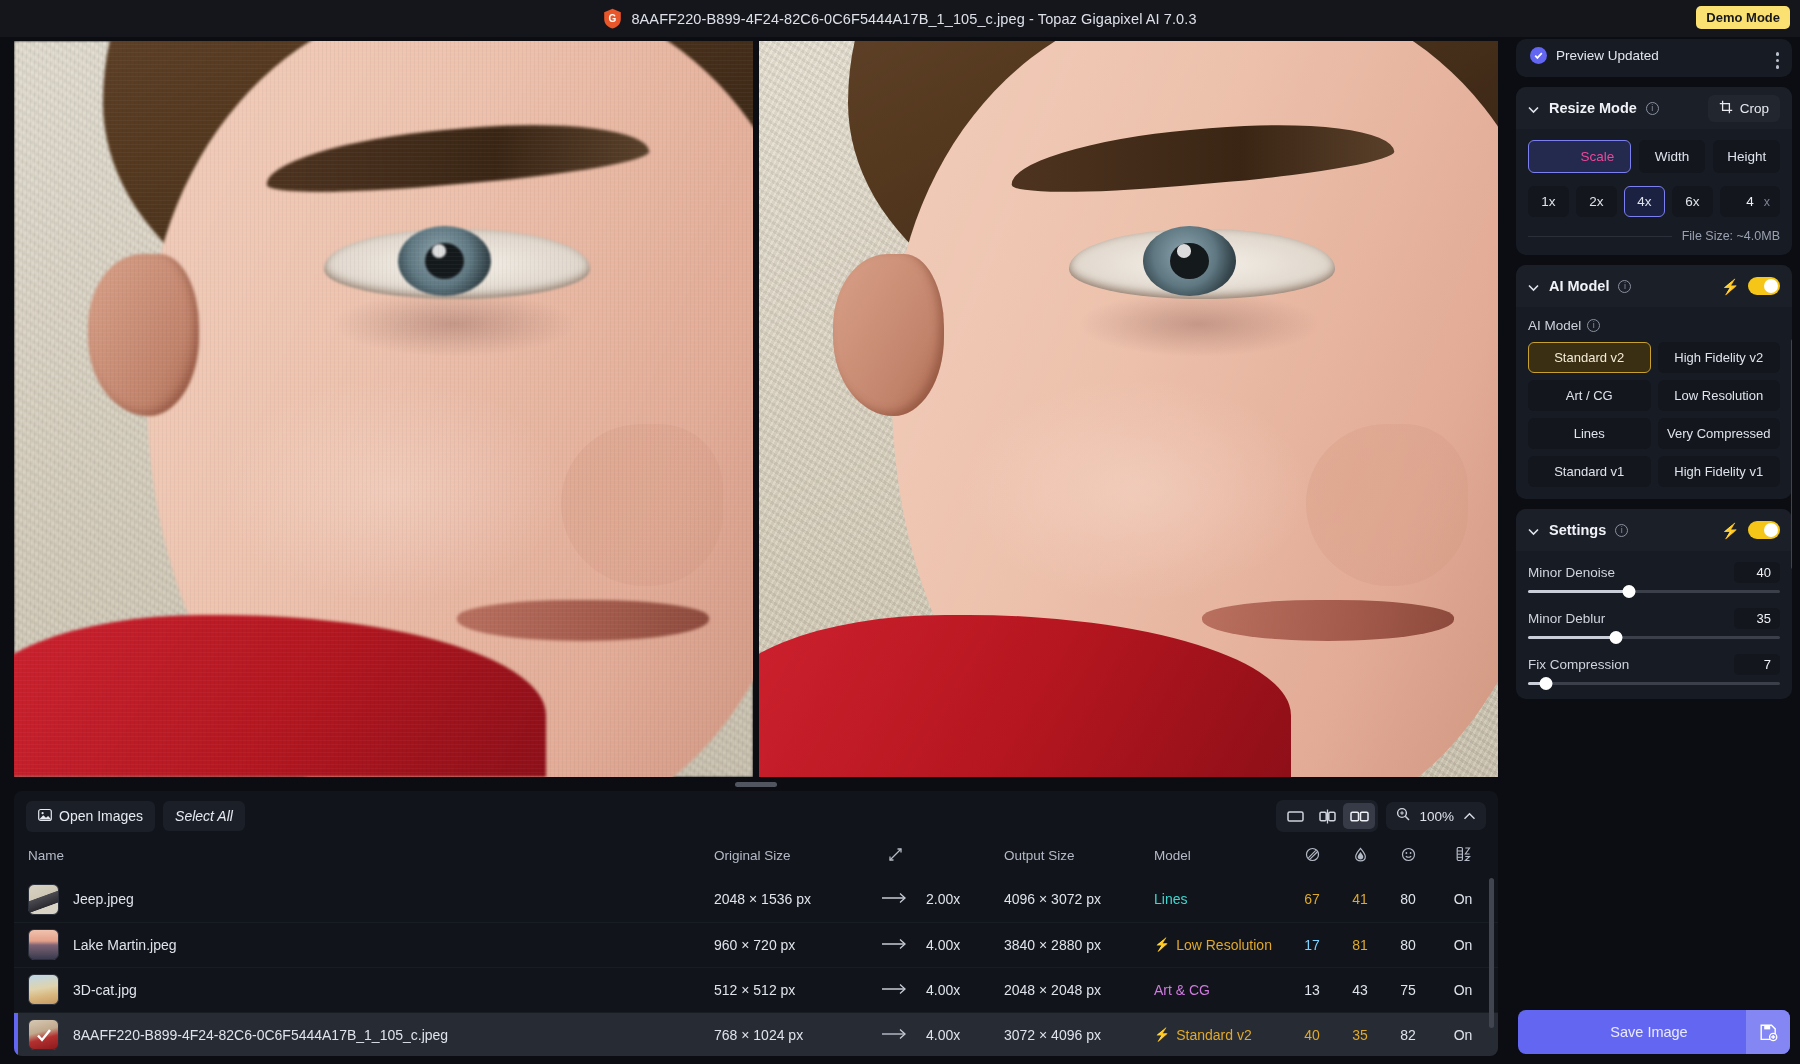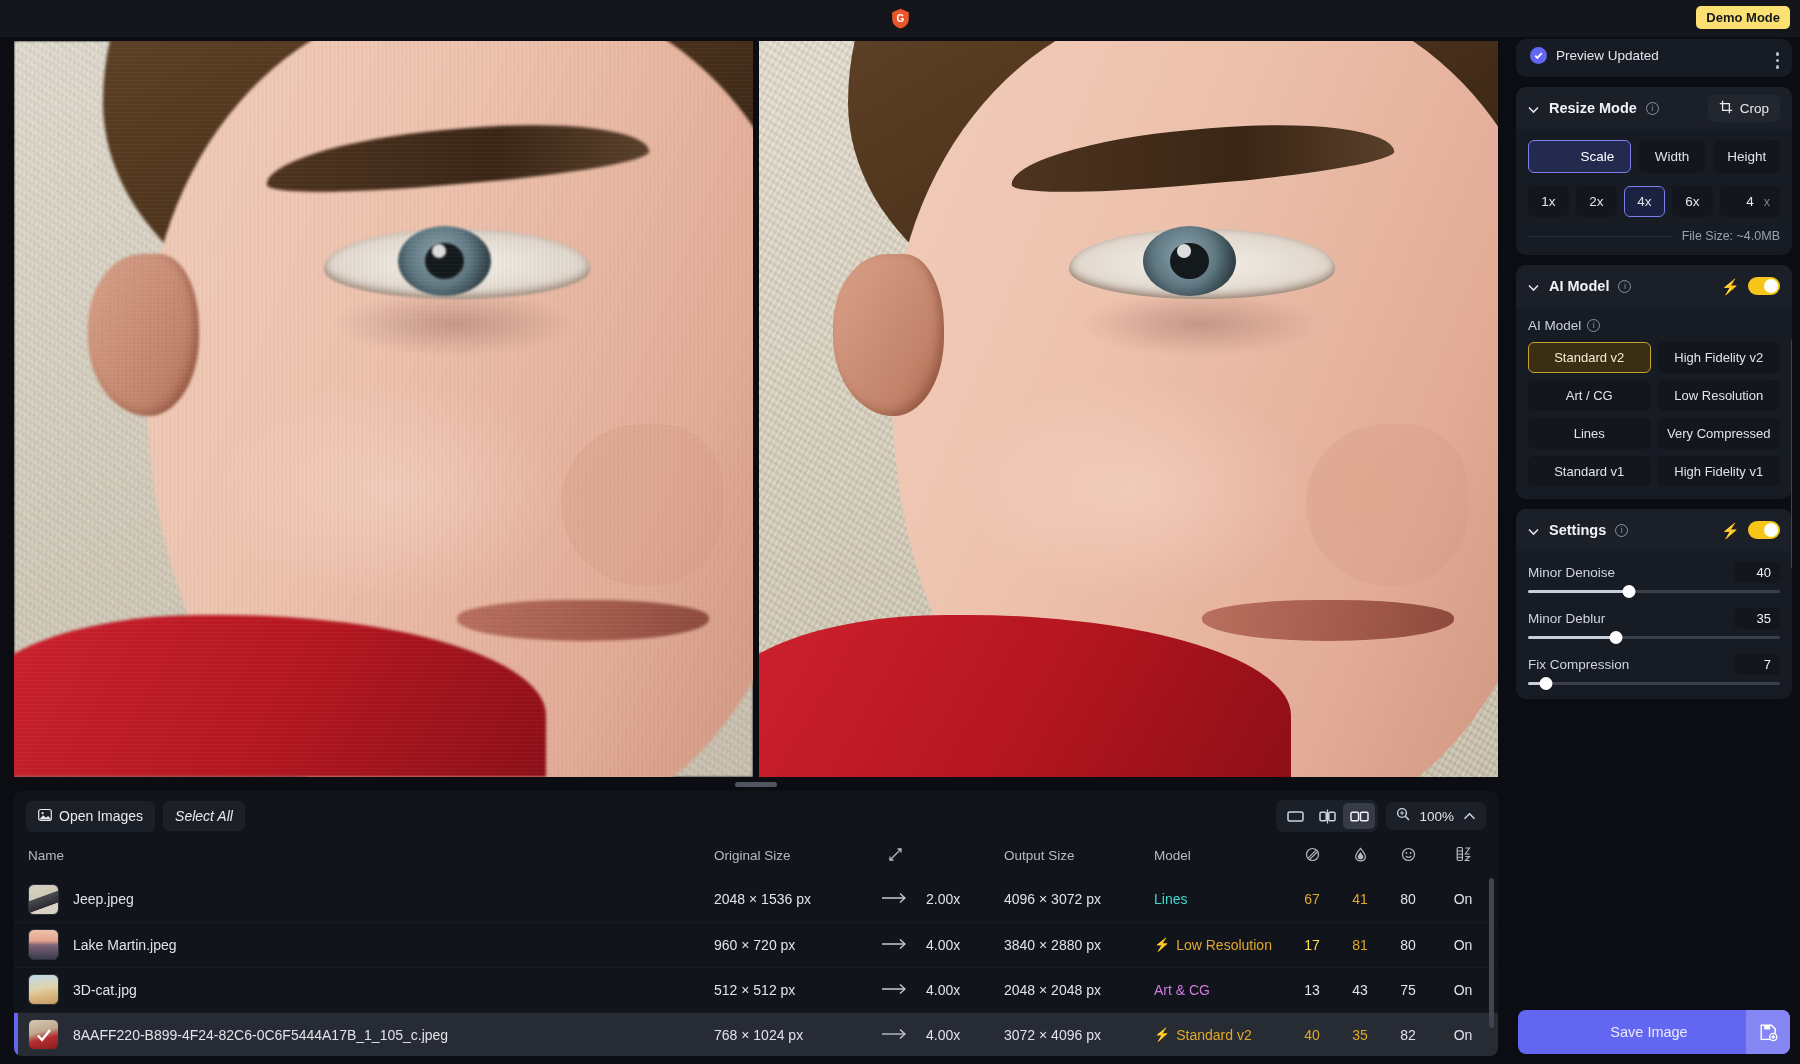--- a/index.html
+++ b/index.html
@@ -251,21 +251,21 @@
     display: flex; align-items: center; gap: 7px; font-size: 13.5px; color: #e8eaf0; cursor: pointer;
   }
   .sec-body { padding: 11px 12px 12px 12px; }
 
   .seg3 { display: flex; gap: 8px; }
   .seg3 div {
     flex: 1; height: 33px; border-radius: 6px; background: #13161d;
     display: flex; align-items: center; justify-content: center;
     font-size: 13.5px; color: #dfe3ec; cursor: pointer; border: 1px solid transparent;
   }
-  .seg3 div.active { background: #232a4d; border: 1px solid #7c7ff0; color: #ffffff; padding-left: 36px; }
+  .seg3 div.active { background: #232a4d; border: 1px solid #7c7ff0; color: #ec4899; padding-left: 36px; }
 
   .scalerow { display: flex; gap: 7px; margin-top: 13px; }
   .scalerow .sbtn {
     width: 41px; height: 31px; border-radius: 6px; background: #13161d;
     display: flex; align-items: center; justify-content: center;
     font-size: 13.5px; color: #dfe3ec; cursor: pointer; border: 1px solid transparent;
   }
   .scalerow .sbtn.active { background: #1b2140; border: 1px solid #7c7ff0; }
   .scale-input {
     flex: 1; height: 31px; border-radius: 6px; background: #13161d;
@@ -319,20 +319,21 @@
 <div class="app">
 
   <div class="titlebar">
     <div class="title-wrap">
       <span class="g-logo">
         <svg width="19" height="21" viewBox="0 0 19 21">
           <path d="M9.5 0.8 L17.8 4.2 V11 C17.8 16 14 19.4 9.5 20.4 C5 19.4 1.2 16 1.2 11 V4.2 Z" fill="#e8562a"></path>
           <text x="9.5" y="14" font-size="10" font-family="Liberation Sans, sans-serif" font-weight="bold" fill="#ffffff" text-anchor="middle">G</text>
         </svg>
       </span>
+      <span class="title-text">8AAFF220-B899-4F24-82C6-0C6F5444A17B_1_105_c.jpeg - Topaz Gigapixel AI 7.0.3</span>
     </div>
     <div class="demo-badge">Demo Mode</div>
   </div>
 
   <div class="body">
 
     <div class="left">
 
       <div class="preview">
         <div class="pane left-pane blurred">
@@ -521,21 +522,21 @@
                       <polyline points="19,1.6 24,6 19,10.4" fill="none" stroke="#c6cbd6" stroke-width="1.3"></polyline>
                     </svg></td>
                   <td class="col-scale">4.00x</td>
                   <td class="col-out">3840 × 2880 px</td>
                   <td class="col-model">
                     <div class="model-cell" style="color:#e0a92c">
                       <span style="color:#f5c518;font-size:13px;line-height:1">⚡</span>
                       <span>Low Resolution</span>
                     </div>
                   </td>
-                  <td class="col-n" style="color:#fde047">17</td>
+                  <td class="col-n" style="color:#7dd3fc">17</td>
                   <td class="col-n" style="color:#e0a92c">81</td>
                   <td class="col-n" style="color:#dfe3ec">80</td>
                   <td class="col-on">On</td>
                   <td class="col-trash"></td>
                 </tr>
                 <tr class="filerow">
                   <td class="col-name first-cell">
                     <div class="name-cell">
                       <span class="thumb t-cat"></span>
                       <span class="name-text">3D-cat.jpg</span>

